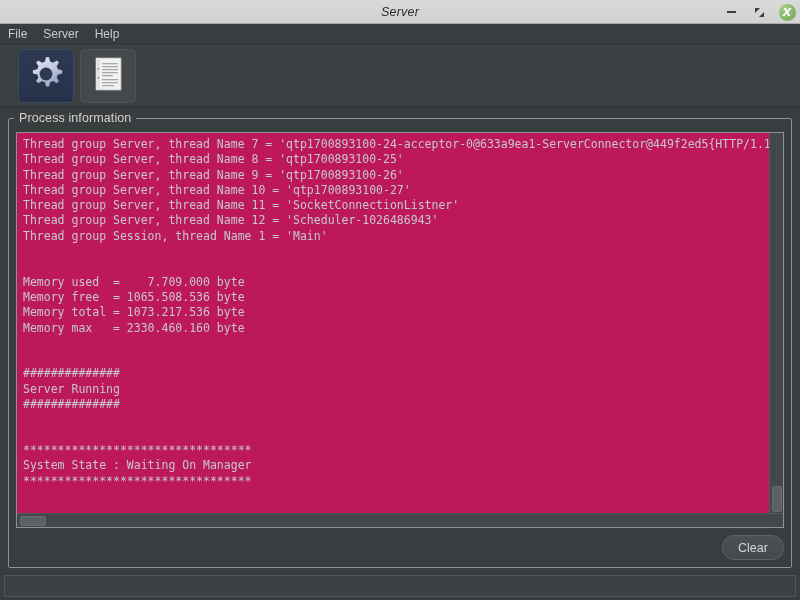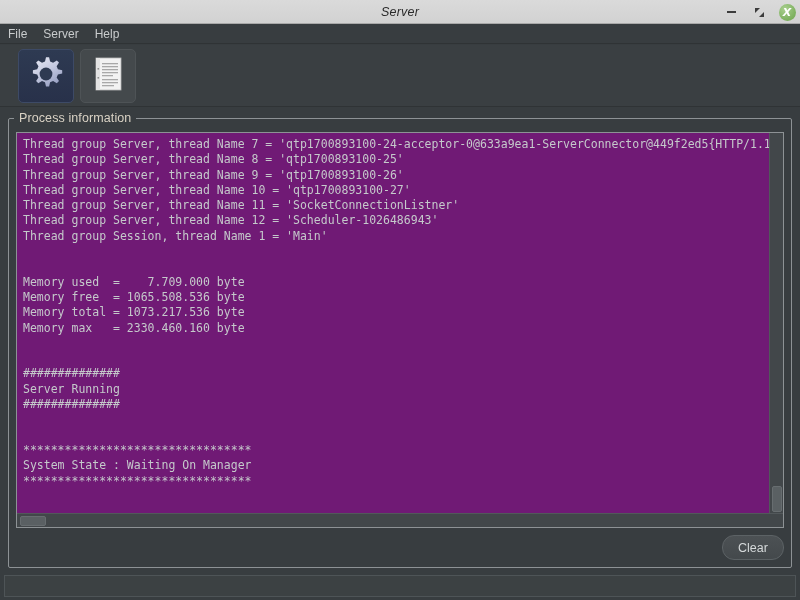--- a/index.html
+++ b/index.html
@@ -150,21 +150,21 @@
     color: #d9d2c4;
     letter-spacing: 0.1px;
   }
 
   
   #textwrap {
     position: absolute;
     left: 16px; top: 132px;
     width: 768px; height: 396px;
     border: 1px solid #8d9295;
-    background: #701a75;
+    background: #be185d;
     box-sizing: border-box;
     overflow: hidden;
   }
   #logtext {
     position: absolute;
     left: 6px; top: 4px;
     width: 756px;
     font-family: "DejaVu Sans Mono", monospace;
     font-size: 11.5px;
     line-height: 15.3px;

